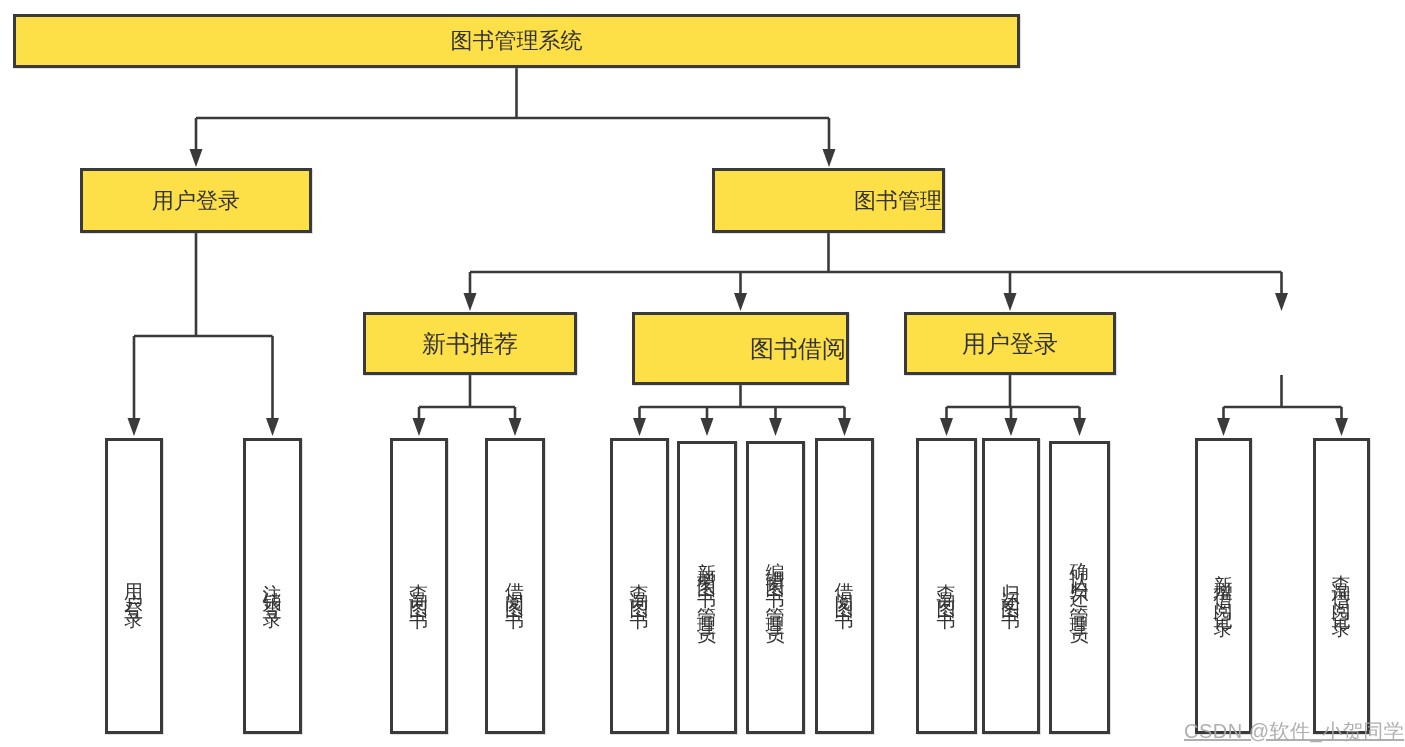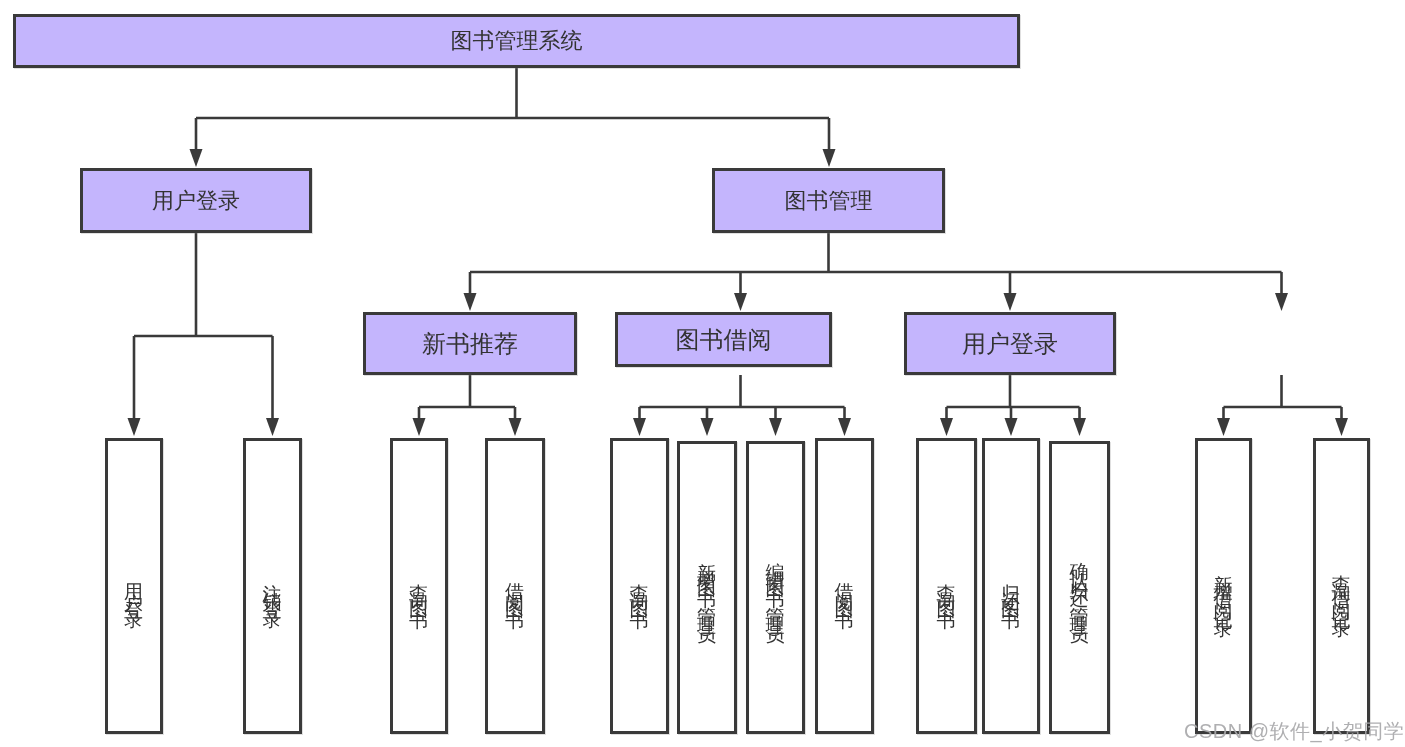--- a/index.html
+++ b/index.html
@@ -18,21 +18,21 @@
   .connectors {
     position: absolute;
     left: 0; top: 0;
     width: 1405px;
     height: 747px;
     z-index: 1;
   }
   .hbox {
     position: absolute;
     box-sizing: border-box;
-    background: #c4b5fd;
+    background: #fde047;
     border: 3px solid #3a3a3a;
     display: flex;
     align-items: center;
     justify-content: center;
     color: #333333;
     z-index: 2;
     box-shadow: 1px 1px 0 rgba(130,130,130,0.25);
   }
   .hbox.root  { font-size: 22px; }
   .hbox.lvl2  { font-size: 22px; }
@@ -62,20 +62,21 @@
   }
   .watermark {
     position: absolute;
     left: 1184px;
     top: 718px;
     font-size: 20px;
     color: rgba(168,168,170,0.92);
     z-index: 5;
     white-space: nowrap;
     letter-spacing: 0.5px;
+    text-decoration: underline;
   }
 </style>
 </head>
 <body>
 
 <div class="canvas">
 
   <svg class="connectors" viewBox="0 0 1405 747" xmlns="http://www.w3.org/2000/svg">
     <g stroke="#3a3a3a" stroke-width="2.6" fill="none">
 
@@ -142,28 +143,28 @@
     </g>
   </svg>
 
   <div class="hbox root" style="left:13px; top:14px; width:1007px; height:54px;">
     <span>图书管理系统</span>
   </div>
 
   <div class="hbox lvl2" style="left:80px; top:168px; width:232px; height:65px;">
     <span>用户登录</span>
   </div>
-  <div class="hbox lvl2" style="left:712px; top:168px; width:233px; height:65px;">
+  <div class="hbox lvl2" style="left:712px; top:168px; width:233px; height:65px;justify-content:flex-end;">
     <span>图书管理</span>
   </div>
 
   <div class="hbox lvl3" style="left:363px; top:312px; width:214px; height:63px;">
     <span>新书推荐</span>
   </div>
-  <div class="hbox lvl3" style="left:615px; top:312px; width:217px; height:55px;">
+  <div class="hbox lvl3" style="left:632px; top:312px; width:217px; height:73px;justify-content:flex-end;">
     <span>图书借阅</span>
   </div>
   <div class="hbox lvl3" style="left:904px; top:312px; width:212px; height:63px;">
     <span>用户登录</span>
   </div>
 
   <div class="vbox" style="left:105px; width:58px;">
     <span class="vtext">用户登录</span>
   </div>
   <div class="vbox" style="left:243px; width:59px;">

